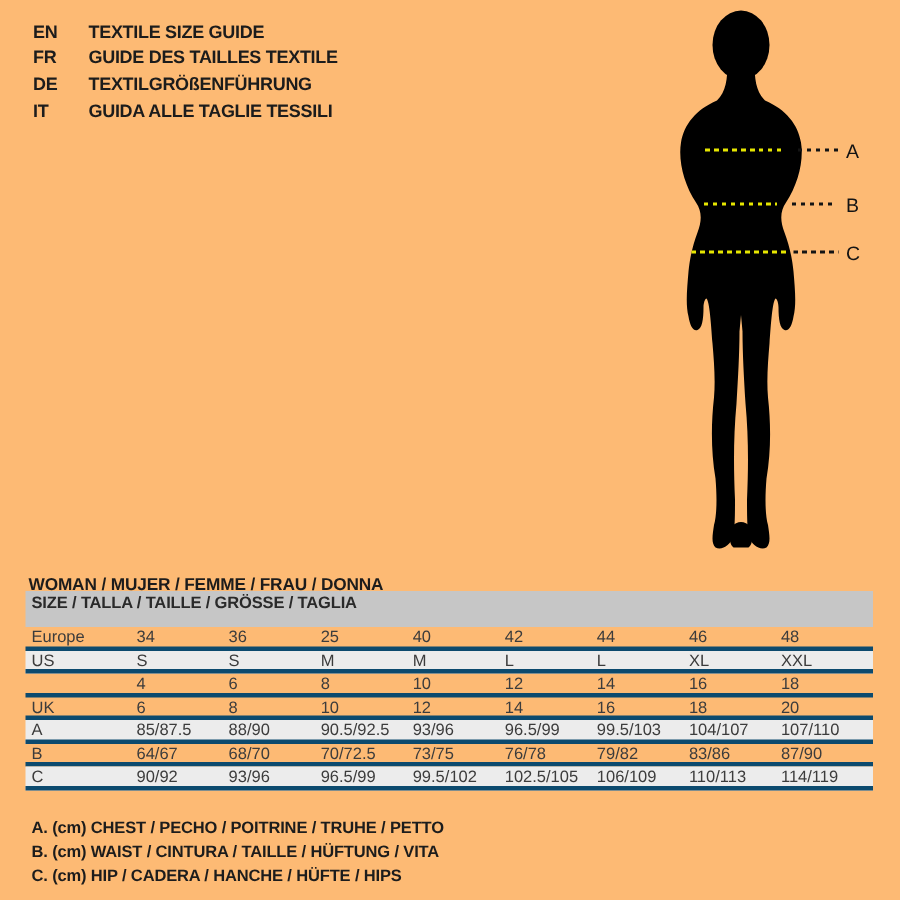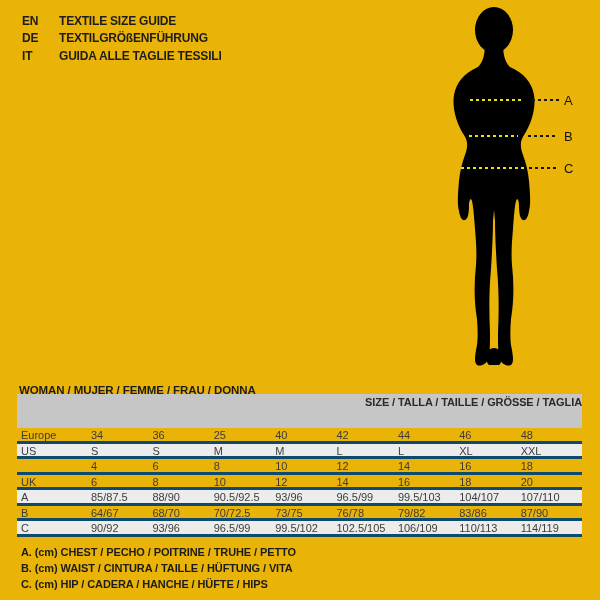--- a/index.html
+++ b/index.html
@@ -1,16 +1,16 @@
 <!DOCTYPE html>
 <html style="--header-bg: #c6c6c6; --stripe-bg: #ececec; --dash-color: #e6e600; --leader-color: #141414;"><head>
 <meta charset="utf-8">
 <style>
   html,body{margin:0;padding:0;background:#fff;}
-  .canvas{position:relative;width:600px;height:600px;background:#eab308;
+  .canvas{position:relative;width:600px;height:600px;background:#fdba74;
           font-family:"Liberation Sans",sans-serif;overflow:hidden;color:#1c1c1c;}
 
   
   .langs{position:absolute;left:22px;top:12px;}
   .lang-row{display:flex;height:17.6px;align-items:center;}
   .lang-code{width:37px;font-weight:bold;font-size:12px;letter-spacing:-0.2px;}
   .lang-label{font-weight:bold;font-size:12px;letter-spacing:-0.2px;white-space:nowrap;}
 
   
   .fig{position:absolute;left:444px;top:5px;width:100px;height:362px;}
@@ -30,41 +30,45 @@
   .marker-b .mlabel{left:564px;top:129px;}
   .marker-c .yellow{left:461px;top:167px;width:65px;}
   .marker-c .dots{left:529px;top:167px;width:30px;}
   .marker-c .mlabel{left:564px;top:161px;}
 
   
   .section-title{position:absolute;left:19px;top:384px;font-weight:bold;font-size:11.5px;letter-spacing:-0.1px;}
 
   
   .size-table{position:absolute;left:17px;top:394px;width:565px;font-size:11px;color:#3c3c3c;}
-  .thead{height:34px;line-height:17px;background:var(--header-bg,#c6c6c6);
-         font-weight:bold;color:#2a2a2a;padding-left:4px;letter-spacing:-0.1px;box-sizing:border-box;text-align:right;}
+  .thead{height:24px;line-height:17px;background:var(--header-bg,#c6c6c6);
+         font-weight:bold;color:#2a2a2a;padding-left:4px;letter-spacing:-0.1px;box-sizing:border-box;}
   .trow{display:grid;grid-template-columns:74px repeat(8,1fr);height:15.5px;line-height:14.5px;
         border-bottom:3px solid #0c4a6e;box-sizing:border-box;}
   .trow:nth-child(2),.trow:nth-child(5),.trow:nth-child(7){background:var(--stripe-bg,#ececec);}
   .tlabel{padding-left:4px;text-align:left;}
   .tcell{text-align:left;}
 
   
   .legend{position:absolute;left:21px;top:545px;}
   .legend-line{font-weight:bold;font-size:11px;line-height:15.8px;letter-spacing:-0.1px;white-space:nowrap;}
 </style>
 </head>
 <body>
 
 <div class="canvas">
 
   <div class="langs">
     <div class="lang-row">
       <span class="lang-code">EN</span>
       <span class="lang-label">TEXTILE SIZE GUIDE</span>
+    </div>
+    <div class="lang-row">
+      <span class="lang-code">FR</span>
+      <span class="lang-label">GUIDE DES TAILLES TEXTILE</span>
     </div>
     <div class="lang-row">
       <span class="lang-code">DE</span>
       <span class="lang-label">TEXTILGRÖßENFÜHRUNG</span>
     </div>
     <div class="lang-row">
       <span class="lang-code">IT</span>
       <span class="lang-label">GUIDA ALLE TAGLIE TESSILI</span>
     </div>
   </div>

